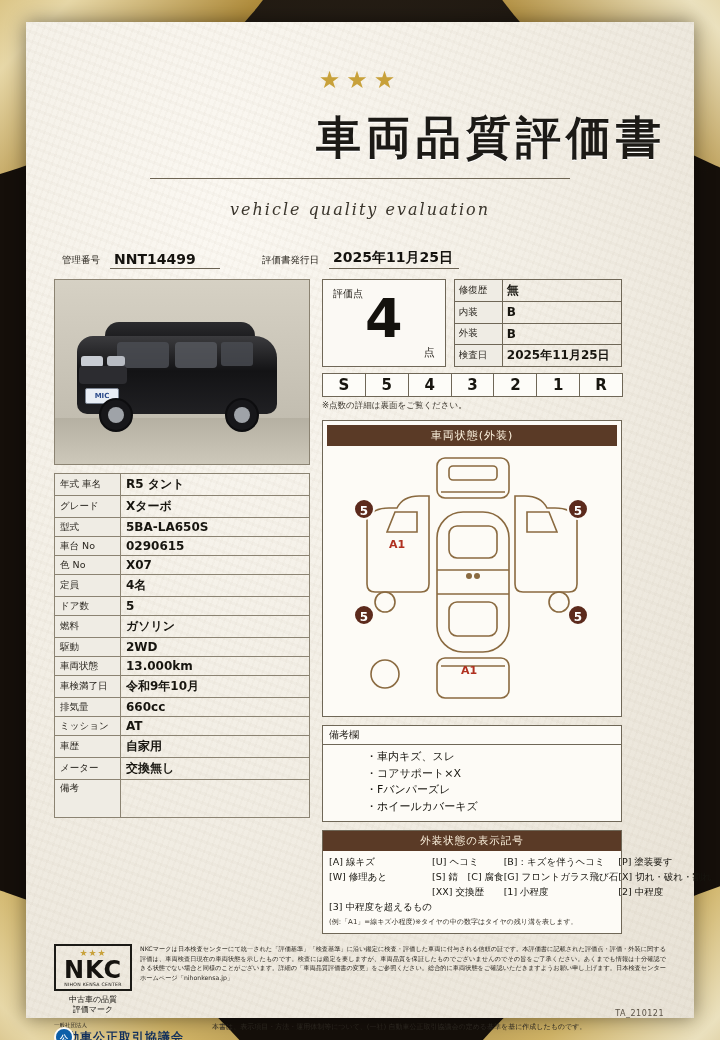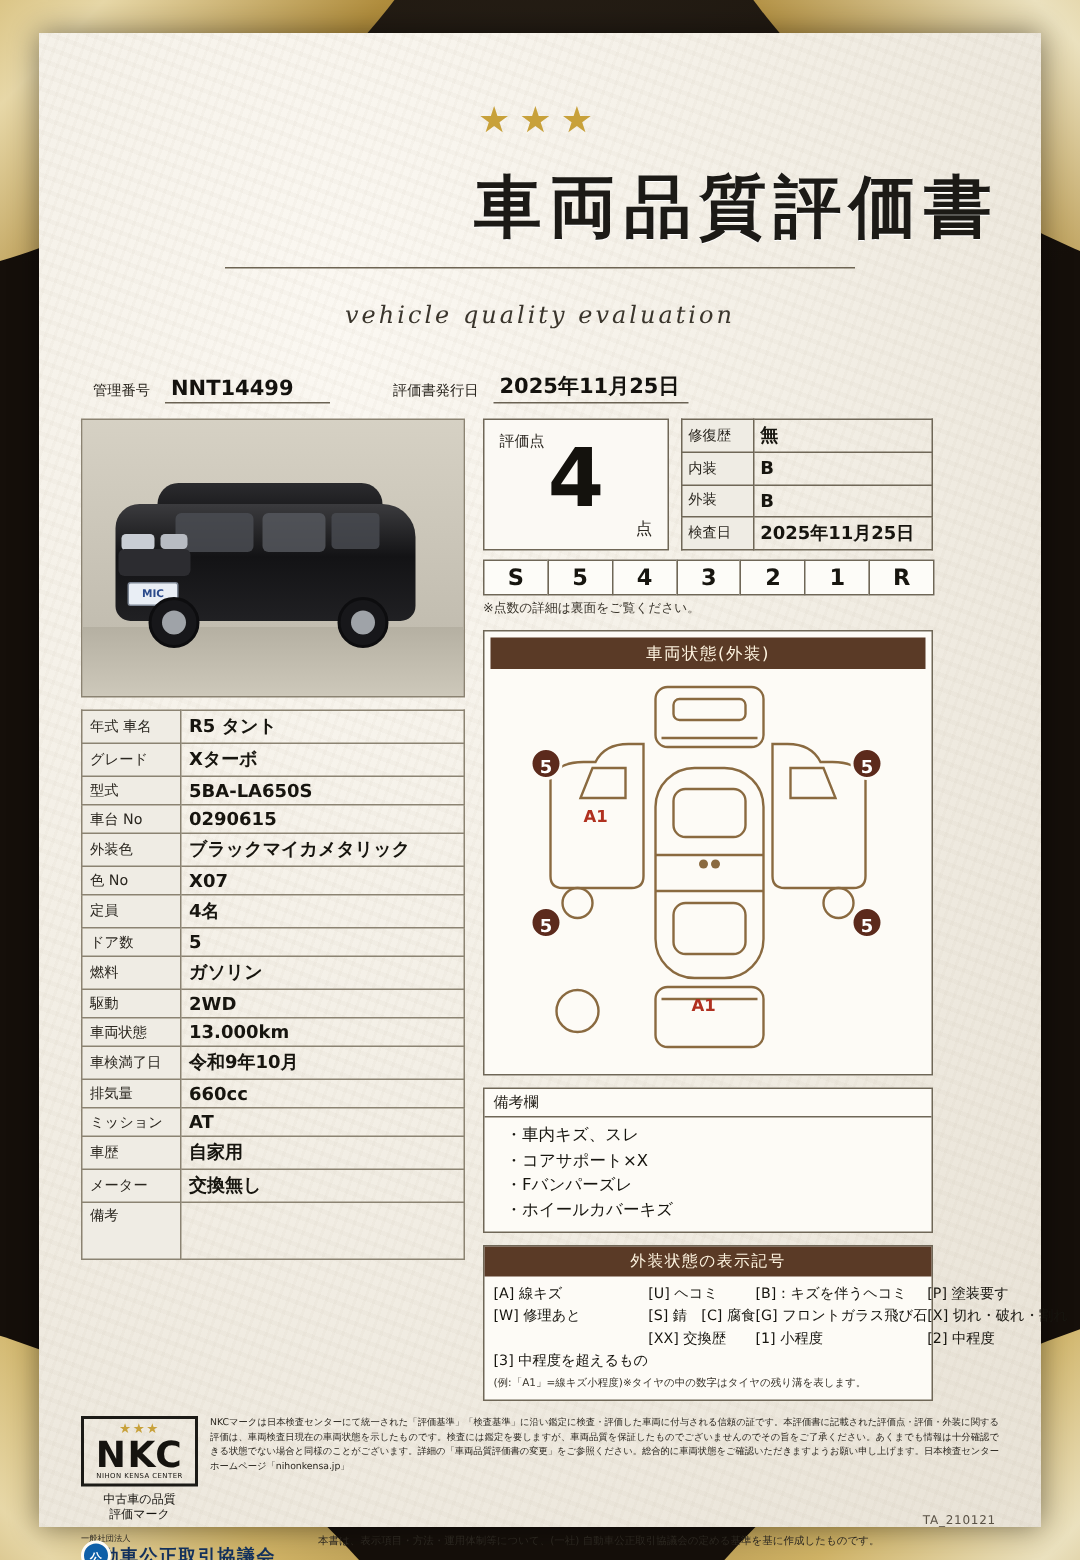--- a/index.html
+++ b/index.html
@@ -165,21 +165,21 @@
   .mark {
     position:absolute; width:22px; height:22px; border-radius:50%;
     background:#5c2a1c; color:#fff; font-size:12px; font-weight:bold;
     text-align:center; line-height:22px; border:2px solid #fdfbf6;
   }
   .a1 { position:absolute; color:#b0301f; font-size:11px; font-weight:bold; }
 
   .remarks { margin-top:8px; border:1px solid #6f6757; background:#fdfbf6; }
   .remarks .hdr { font-size:10px; padding:2px 6px; border-bottom:1px solid #6f6757; color:#2b2720;}
   .remarks ul { margin:0; padding:4px 6px 6px 14px; }
-  .remarks li { font-size:11px; color:#17150f; line-height:1.5; list-style:none; }
+  .remarks li { font-size:11px; color:#17150f; line-height:1.5; list-style:none;margin-left:29px; }
 
   .legend { margin-top:8px; border:1px solid #6f6757; background:#fdfbf6; padding:4px 6px 6px; }
   .legend .hdr { background:#5a3a26; color:#fdf3df; font-size:10.5px; text-align:center; padding:3px 0; margin:-4px -6px 5px; letter-spacing:1px;}
   .legend-grid { display:grid; grid-template-columns:1fr 1fr 1fr 1fr; font-size:9.5px; color:#17150f; row-gap:2px; }
   .legend-grid span { white-space:nowrap; }
   .legend-foot { font-size:7px; color:#3a352c; margin-top:3px; }
 
   
   .footer { display:flex; margin-top:10px; gap:8px; align-items:flex-start; }
   .nkc-logo { width:78px; text-align:center; }
@@ -261,24 +261,20 @@
                   <td class="k">グレード</td>
                   <td class="v">Xターボ</td>
                 </tr>
               <tr>
                   <td class="k">型式</td>
                   <td class="v">5BA-LA650S</td>
                 </tr>
               <tr>
                   <td class="k">車台 No</td>
                   <td class="v">0290615</td>
-                </tr>
-              <tr>
-                  <td class="k">外装色</td>
-                  <td class="v">ブラックマイカメタリック</td>
                 </tr>
               <tr>
                   <td class="k">色 No</td>
                   <td class="v">X07</td>
                 </tr>
               <tr>
                   <td class="k">定員</td>
                   <td class="v">4名</td>
                 </tr>
               <tr>

